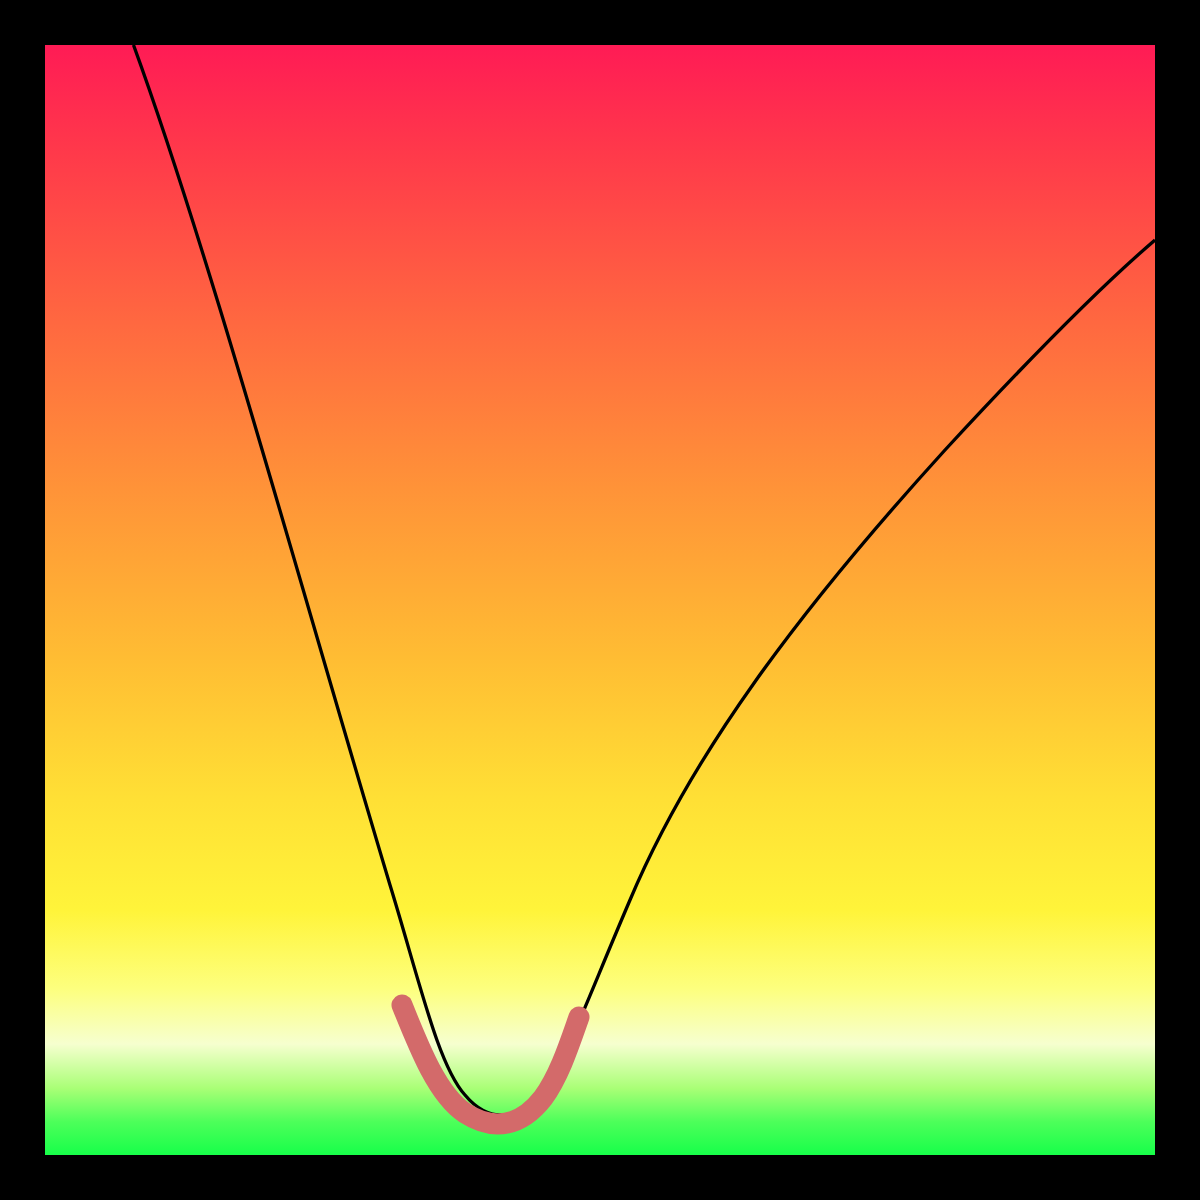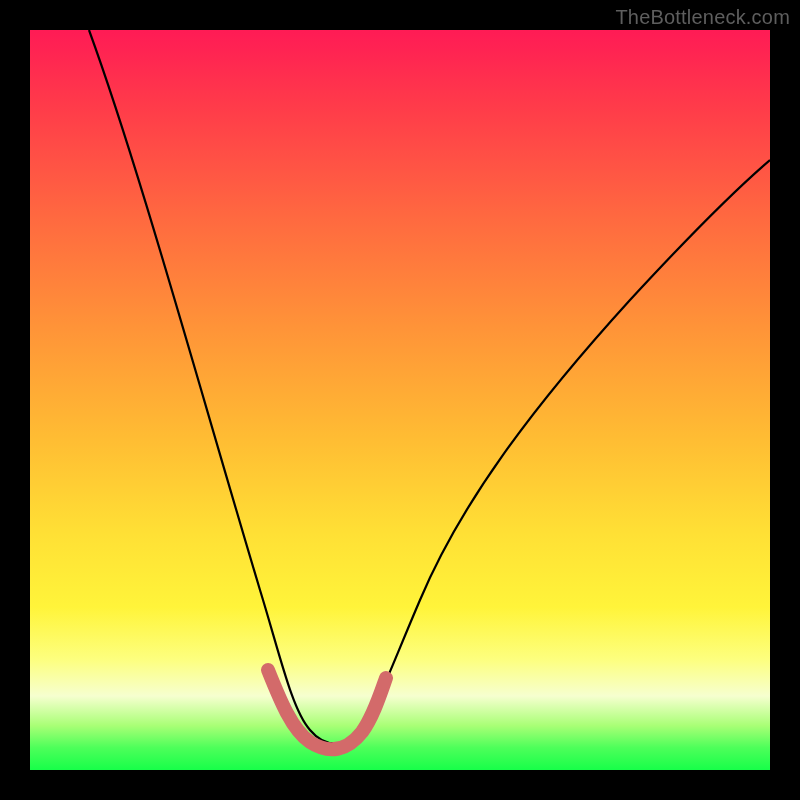--- a/index.html
+++ b/index.html
@@ -58,21 +58,20 @@
     color: #5e5e5e;
     font-size: 20px;
     letter-spacing: 0.2px;
     font-weight: 400;
   }
 </style>
 </head>
 <body>
 
 <div class="frame">
-  <div class="watermark">TheBottleneck.com</div>
 
   <div class="plot">
     <div class="gradient"></div>
 
     <svg class="curve" viewBox="0 0 740 740" preserveAspectRatio="none">
       <path d="M 59 0
                C 110 140, 170 360, 230 560
                C 250 625, 262 680, 280 700
                C 295 718, 315 718, 330 700
                C 345 683, 360 640, 390 570

